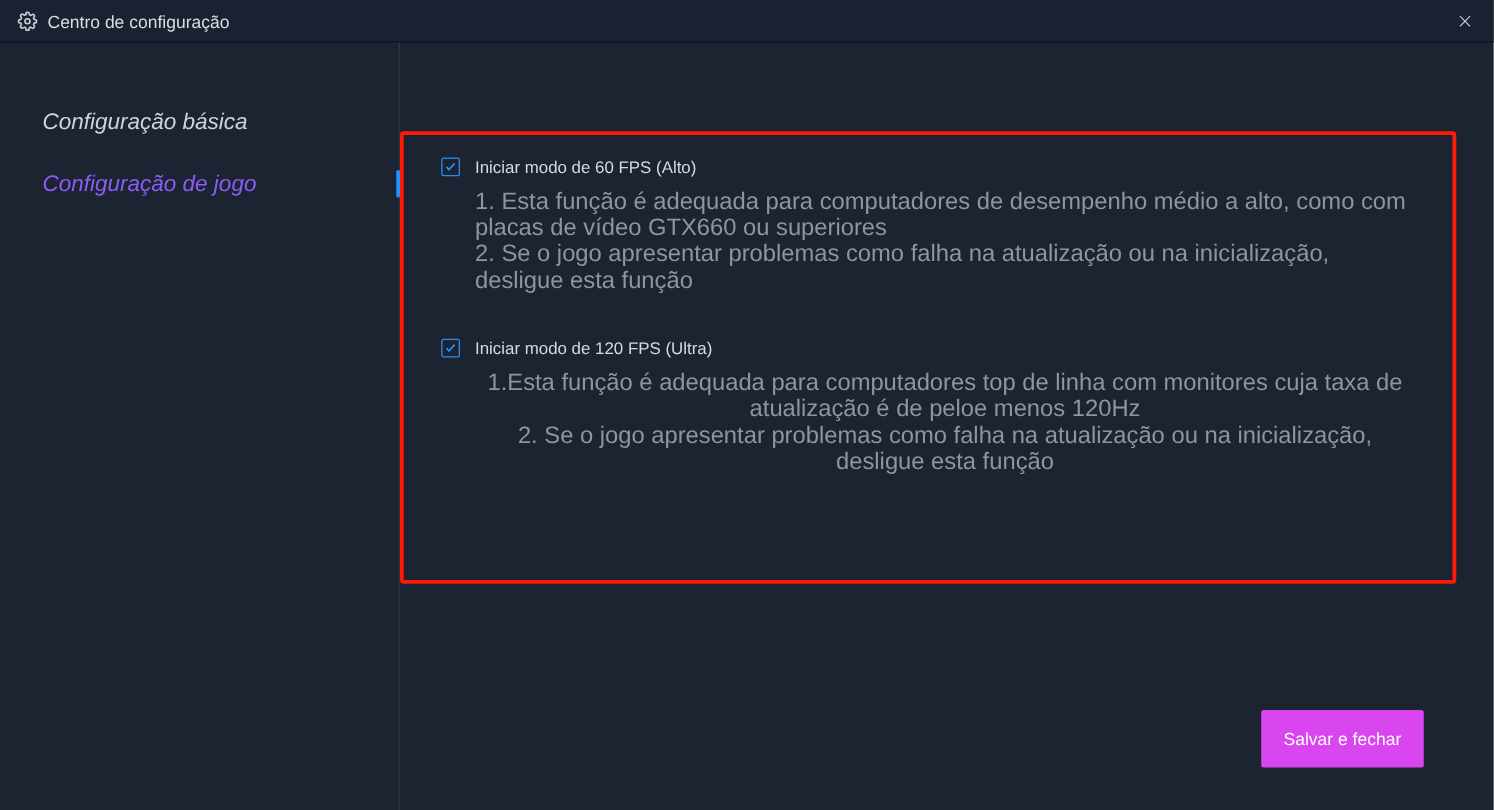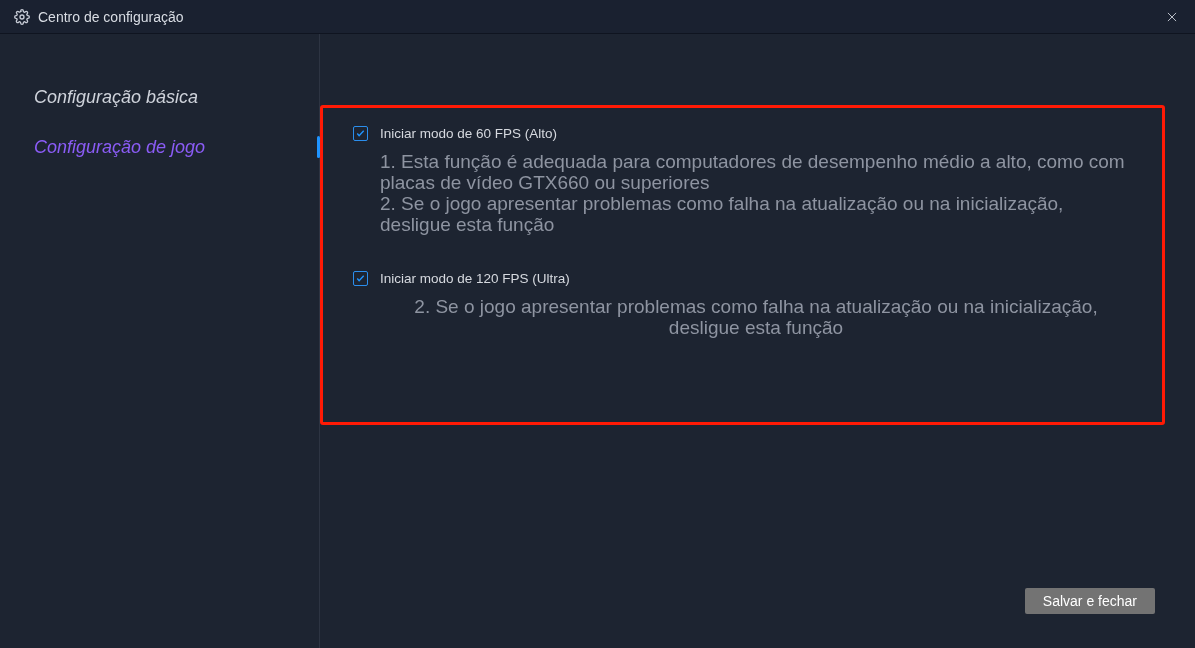--- a/index.html
+++ b/index.html
@@ -74,25 +74,25 @@
     .setting-desc {
       margin-top: 10px;
       margin-left: 27px;
       color: #8e94a1;
       font-size: 19px;
       line-height: 21px;
     }
 
     .save-btn {
       position: absolute;
-      right: 40px;
+      right: 56px;
       bottom: 34px;
-      height: 26px;
+      height: 46px;
       padding: 0 18px;
-      background: #737373;
+      background: #d946ef;
       color: #fff;
       font-size: 14px;
       border: none;
       border-radius: 2px;
       cursor: pointer;
     }
   </style>
 </head>
 <body>
 
@@ -148,20 +148,21 @@
         <div class="setting" style="margin-bottom:0;text-align:center;">
           <div class="setting-row">
             <span class="check">
               <svg viewBox="0 0 24 24" width="11" height="11" fill="none" stroke="#1f94ff" stroke-width="3">
                 <path d="M5 12l4 5L19 6"></path>
               </svg>
             </span>
             <span class="setting-title">Iniciar modo de 120 FPS (Ultra)</span>
           </div>
           <div class="setting-desc">
+            <div>1.Esta função é adequada para computadores top de linha com monitores cuja taxa de atualização é de peloe menos 120Hz</div>
             <div>2. Se o jogo apresentar problemas como falha na atualização ou na inicialização, desligue esta função</div>
           </div>
         </div>
 
       </div>
 
       <button class="save-btn">Salvar e fechar</button>
 
     </div>
   </div>

